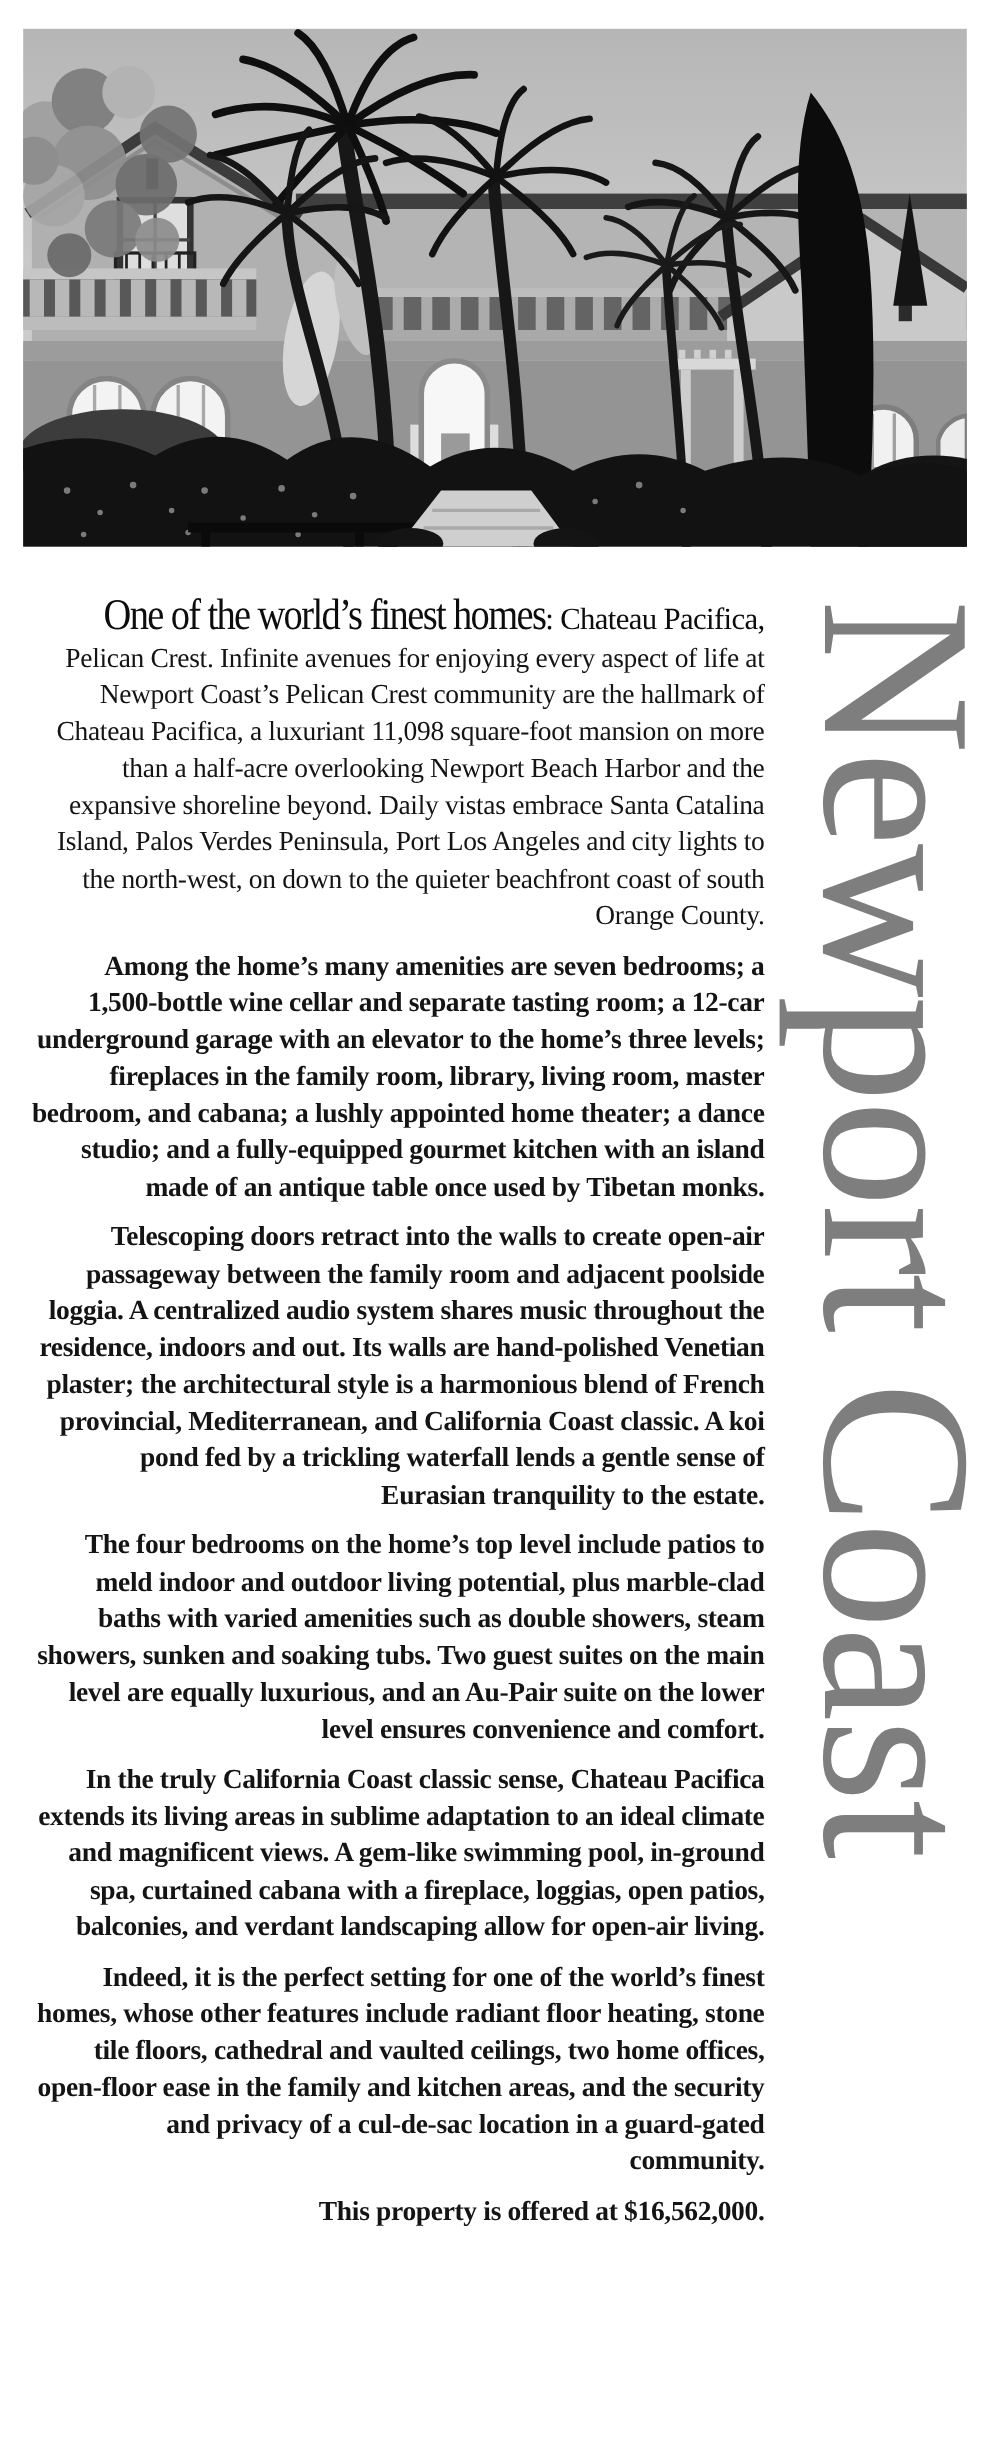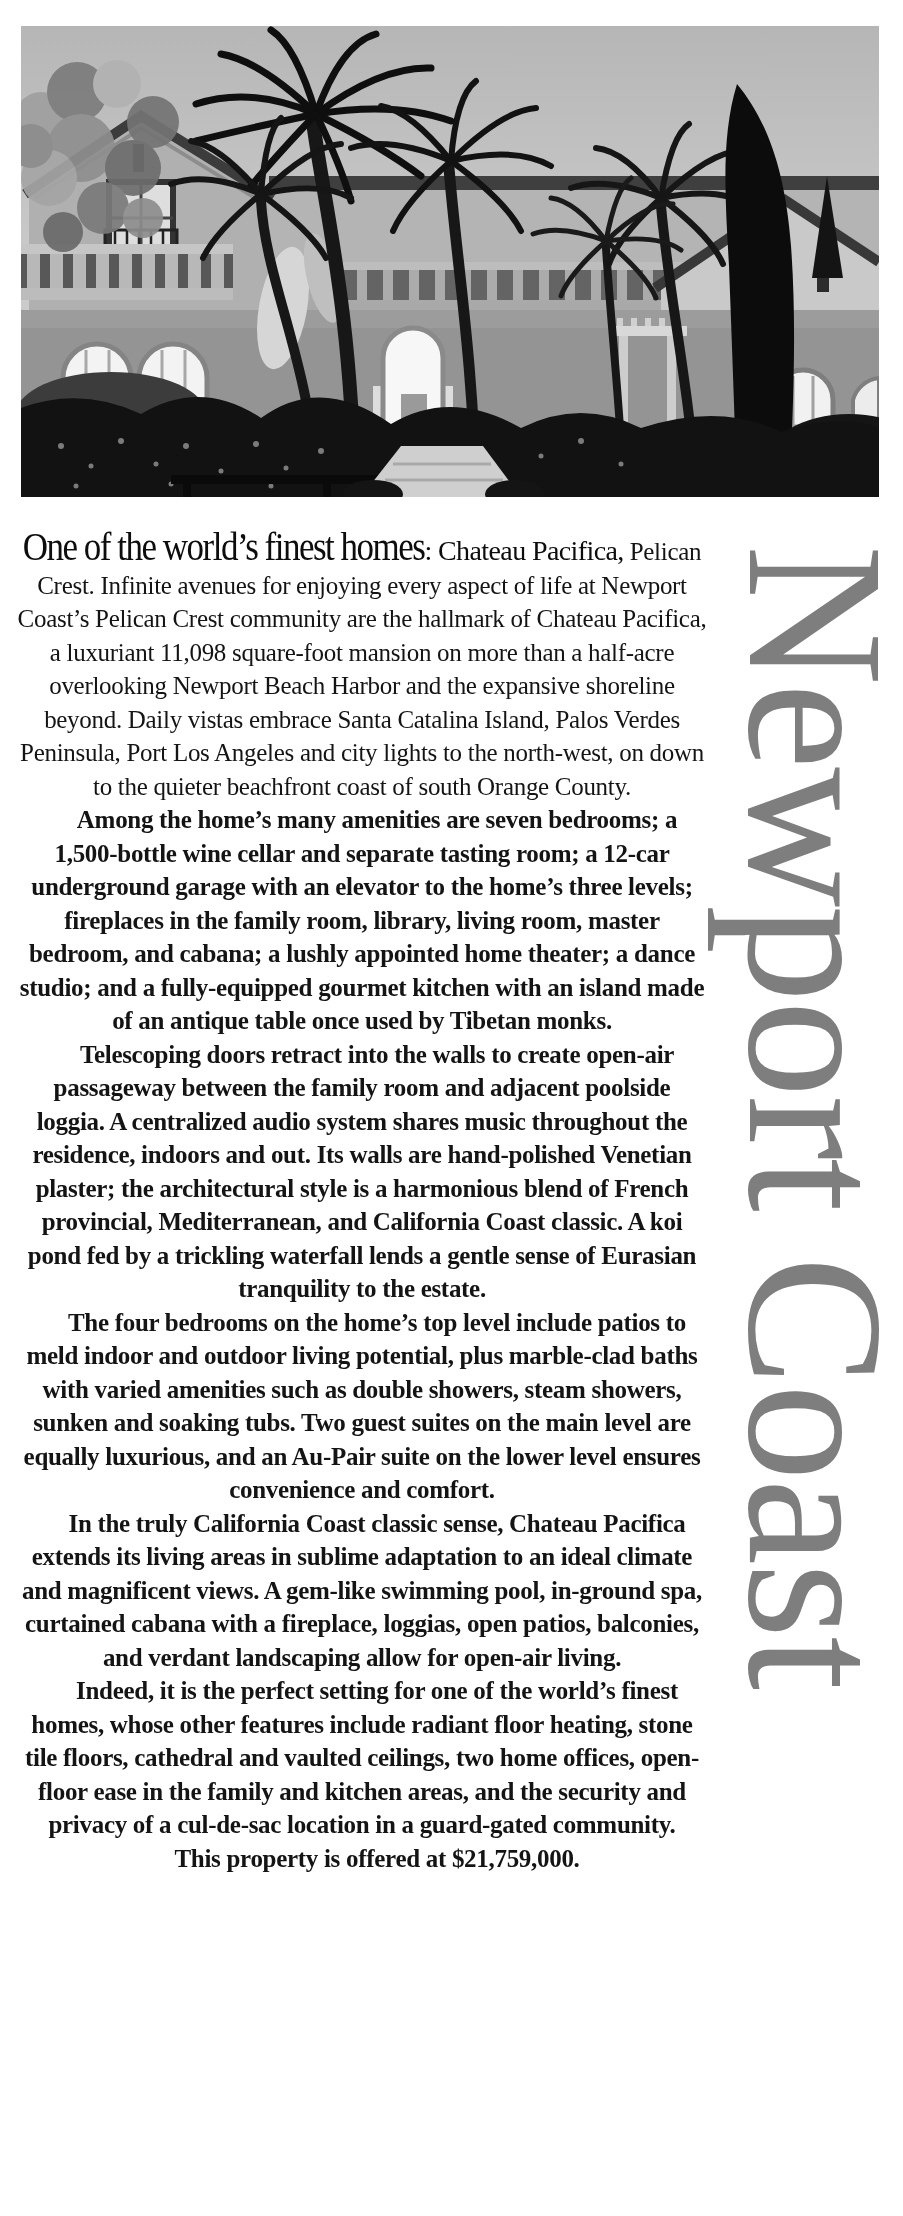--- a/index.html
+++ b/index.html
@@ -13,21 +13,21 @@
   .vertical-title{
     position:absolute;left:912px;top:545px;
     transform:rotate(90deg);transform-origin:0 0;
     font-size:194px;line-height:1;white-space:nowrap;
     letter-spacing:-2px;
   }
   .article{
     position:absolute;left:17px;top:531px;width:690px;
     color:#141414;font-size:25px;line-height:33.5px;letter-spacing:-0.3px;
   }
-  .para{margin:0;text-align:center;}
+  .para{margin:12px;text-align:right;}
   .para.indent{text-indent:30px;font-weight:bold;}
   .para.italic{font-style:italic;}
   .headline{
     display:inline-block;
     font-size:35px;letter-spacing:-1.5px;line-height:1;
     transform:scaleY(1.14);transform-origin:0 80%;
     white-space:nowrap;color:#0d0d0d;
   }
   .headline-suffix{font-size:28px;letter-spacing:-0.6px;color:#0d0d0d;}
 </style>
@@ -266,16 +266,16 @@
 
   <div class="vertical-title" style="color: rgb(126, 126, 126);">Newport Coast</div>
 
   <article class="article">
     <p class="para"><span class="headline">One of the world’s finest homes</span><span class="headline-suffix">: Chateau Pacifica,</span> <span>Pelican Crest. Infinite avenues for enjoying every aspect of life at Newport Coast’s Pelican Crest community are the hallmark of Chateau Pacifica, a luxuriant 11,098 square-foot mansion on more than a half-acre overlooking Newport Beach Harbor and the expansive shoreline beyond. Daily vistas embrace Santa Catalina Island, Palos Verdes Peninsula, Port Los Angeles and city lights to the north-west, on down to the quieter beachfront coast of south Orange County.</span></p>
     <p class="para indent">Among the home’s many amenities are seven bedrooms; a 1,500-bottle wine cellar and separate tasting room; a 12-car underground garage with an elevator to the home’s three levels; fireplaces in the family room, library, living room, master bedroom, and cabana; a lushly appointed home theater; a dance studio; and a fully-equipped gourmet kitchen with an island made of an antique table once used by Tibetan monks.</p>
     <p class="para indent">Telescoping doors retract into the walls to create open-air passageway between the family room and adjacent poolside loggia. A centralized audio system shares music throughout the residence, indoors and out. Its walls are hand-polished Venetian plaster; the architectural style is a harmonious blend of French provincial, Mediterranean, and California Coast classic. A koi pond fed by a trickling waterfall lends a gentle sense of Eurasian tranquility to the estate.</p>
     <p class="para indent">The four bedrooms on the home’s top level include patios to meld indoor and outdoor living potential, plus marble-clad baths with varied amenities such as double showers, steam showers, sunken and soaking tubs. Two guest suites on the main level are equally luxurious, and an Au-Pair suite on the lower level ensures convenience and comfort.</p>
     <p class="para indent">In the truly California Coast classic sense, Chateau Pacifica extends its living areas in sublime adaptation to an ideal climate and magnificent views. A gem-like swimming pool, in-ground spa, curtained cabana with a fireplace, loggias, open patios, balconies, and verdant landscaping allow for open-air living.</p>
     <p class="para indent">Indeed, it is the perfect setting for one of the world’s finest homes, whose other features include radiant floor heating, stone tile floors, cathedral and vaulted ceilings, two home offices, open-floor ease in the family and kitchen areas, and the security and privacy of a cul-de-sac location in a guard-gated community.</p>
-    <p class="para indent">This property is offered at $21,759,000.</p>
+    <p class="para indent">This property is offered at $16,562,000.</p>
   </article>
 
 </div>
 
 </body></html>

